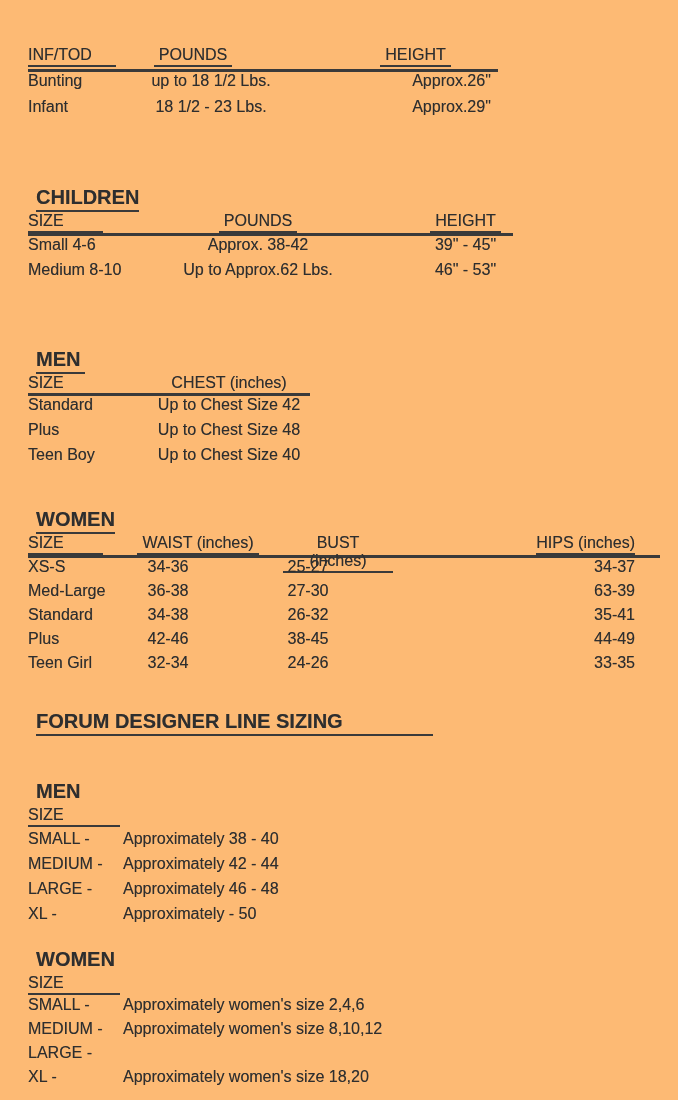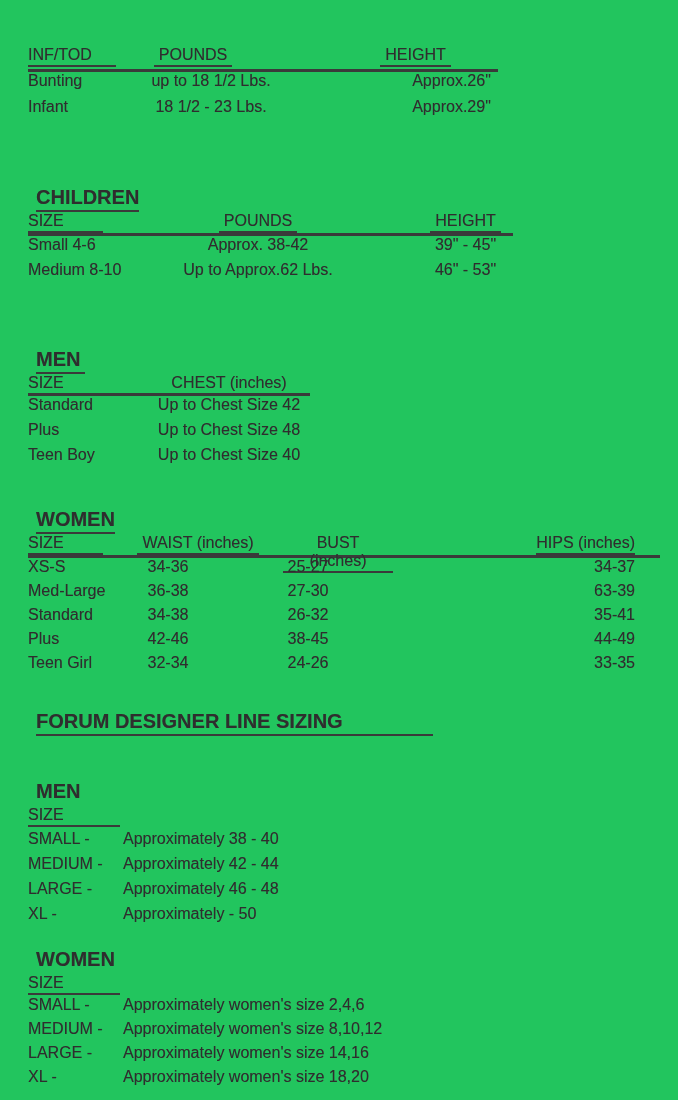--- a/index.html
+++ b/index.html
@@ -1,18 +1,18 @@
 <!DOCTYPE html>
 <html><head>
 <meta charset="utf-8">
 <style>
   * { margin:0; padding:0; box-sizing:border-box; }
   html,body { background:#ffffff; }
   .doc {
-    position:relative; width:678px; height:1100px; background:#22c55e;
+    position:relative; width:678px; height:1100px; background:#fdba74;
     font-family:"Liberation Sans", sans-serif; font-size:16px; color:#2e2e2e;
     text-shadow:0.2px 0.2px 0.5px rgba(70,70,70,.55);
     overflow:hidden;
   }
   .sec { position:absolute; left:28px; }
   .title { font-size:20px; font-weight:bold; height:26px;margin-left:8px; }
   u { text-decoration:none; border-bottom:2px solid #3a3a3a; display:inline-block; padding-bottom:1px; }
   .hrow { display:flex; align-items:flex-start; border-bottom:3px solid #3a3a3a; height:24px; }
   .hrow.h26 { height:26px; }
   .hrow.h22 { height:22px; }
@@ -182,21 +182,20 @@
     <div class="row">
       <span class="c flab">SMALL -</span>
       <span class="c">Approximately women's size 2,4,6</span>
     </div>
     <div class="row">
       <span class="c flab">MEDIUM -</span>
       <span class="c">Approximately women's size 8,10,12</span>
     </div>
     <div class="row">
       <span class="c flab">LARGE -</span>
-      <span class="c">Approximately women's size 14,16</span>
     </div>
     <div class="row">
       <span class="c flab">XL -</span>
       <span class="c">Approximately women's size 18,20</span>
     </div>
   </section>
 
 </div>
 
 </body></html>

